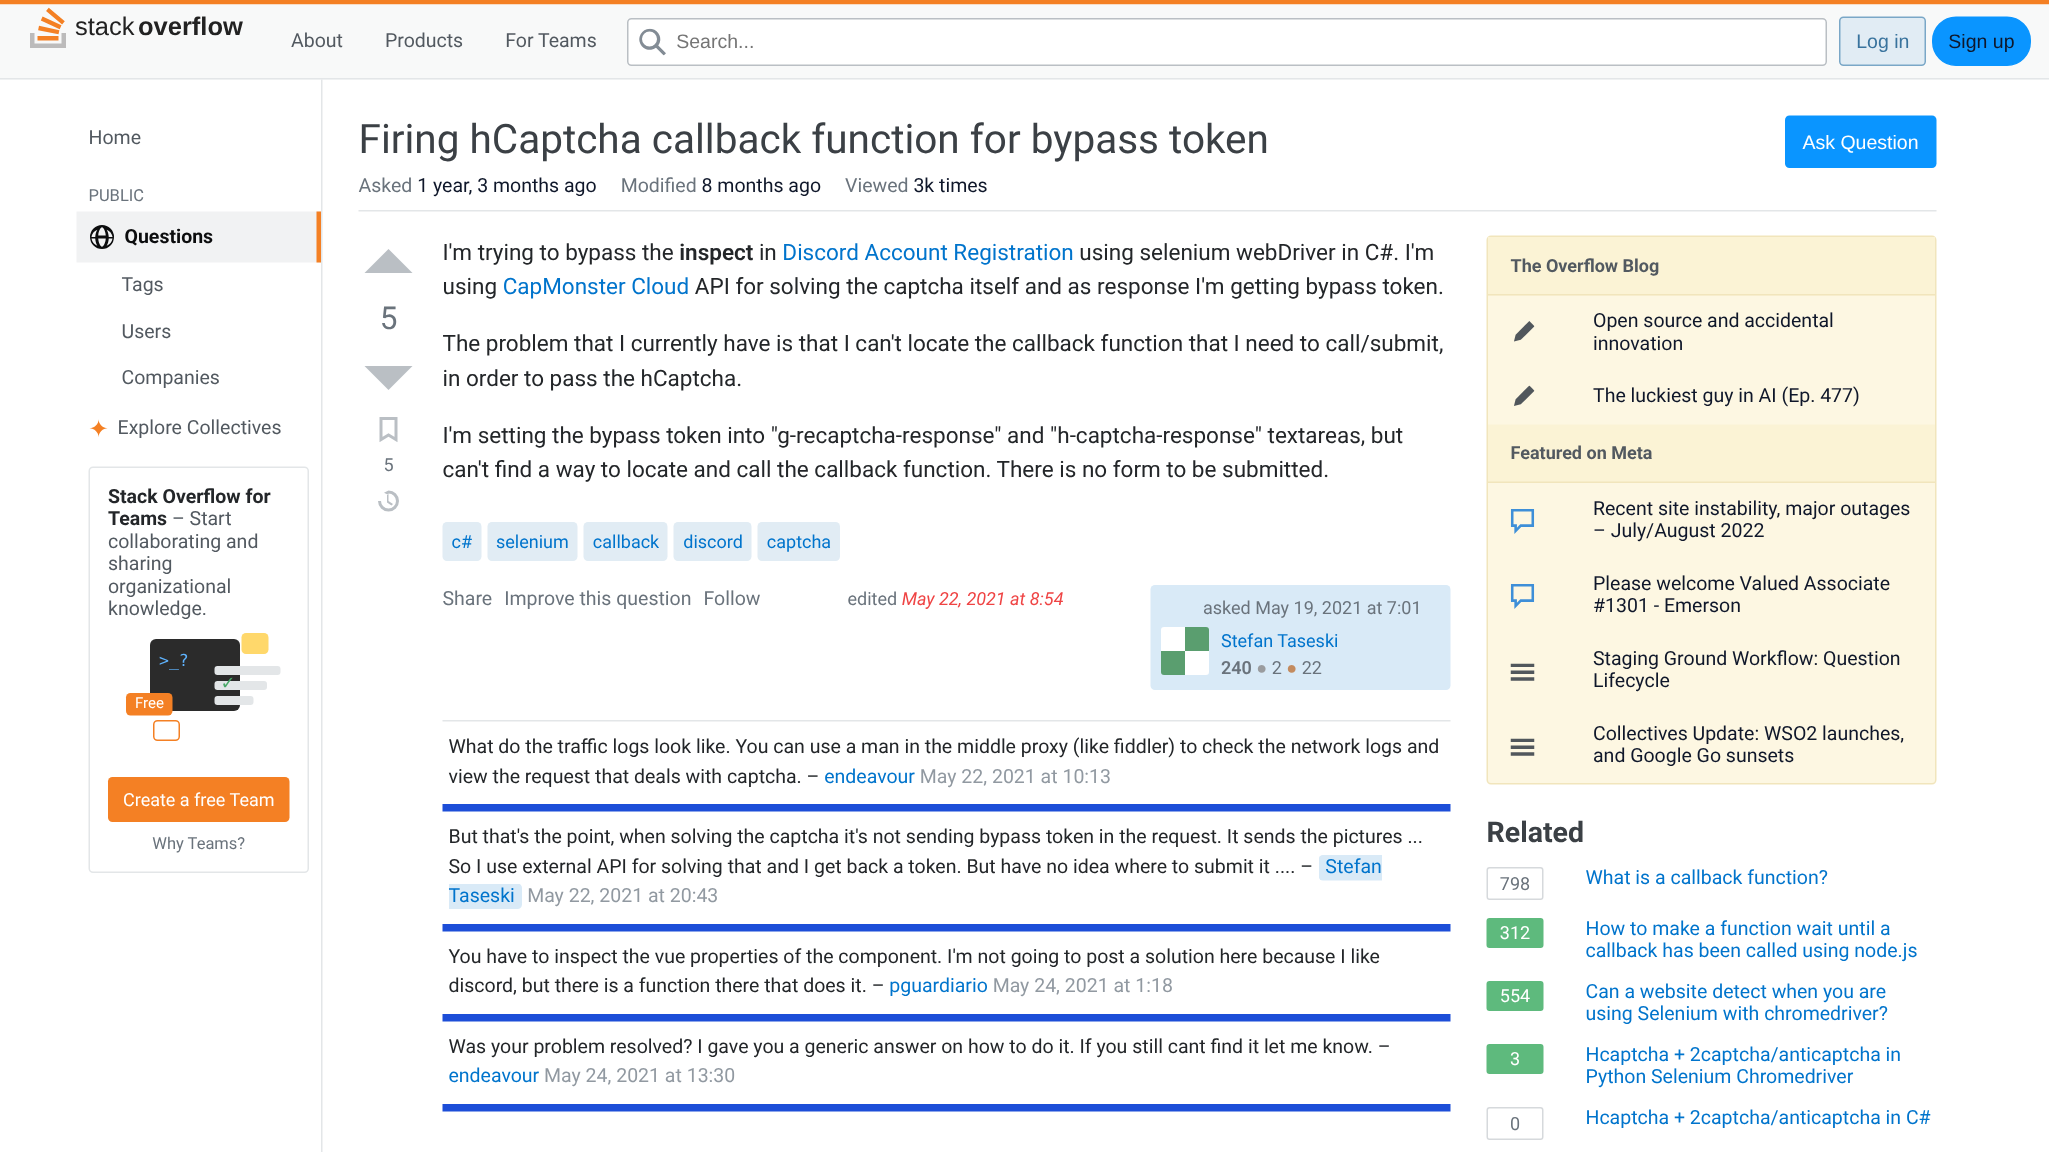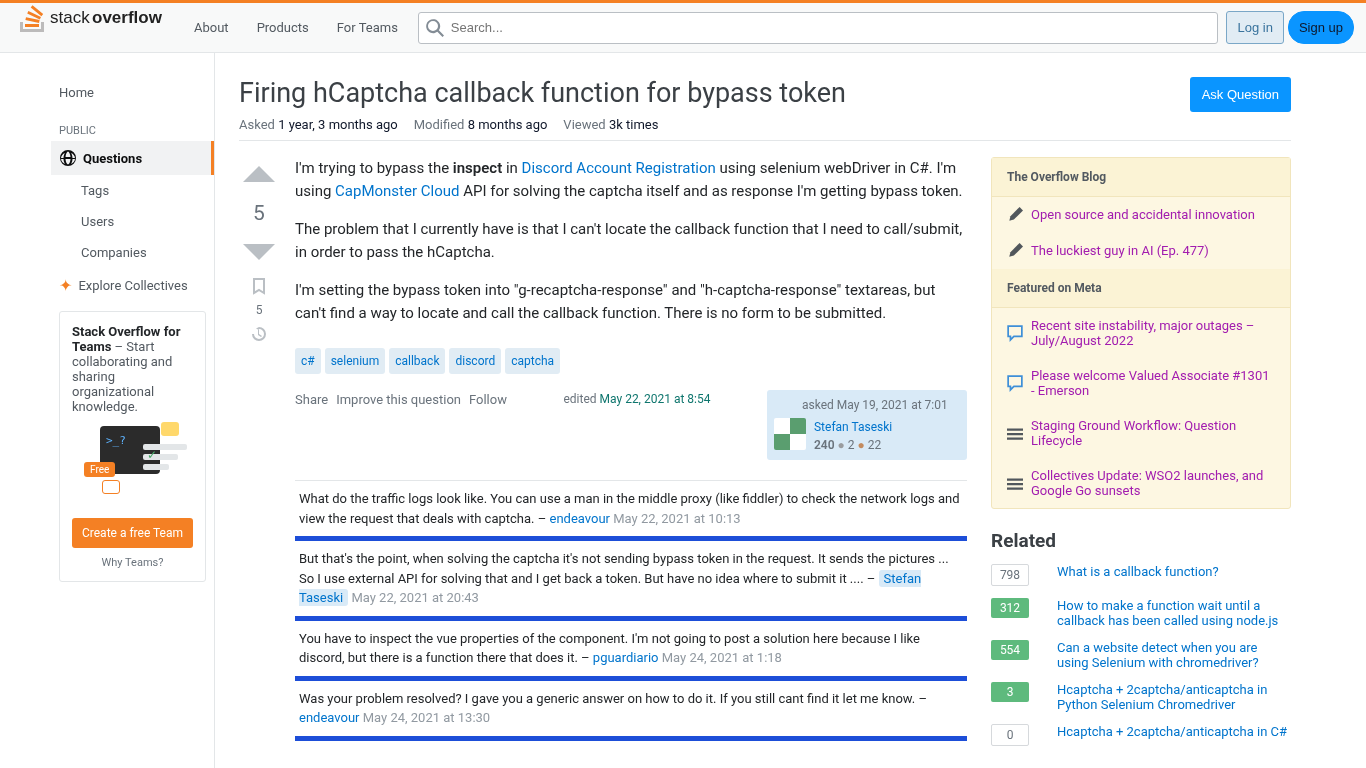--- a/index.html
+++ b/index.html
@@ -73,41 +73,41 @@
 .post-body { flex: 1; font-size: 15px; line-height: 1.5; color: #232629; }
 .post-body p { margin-bottom: 16px; }
 .post-body a { color: #0074cc; }
 .post-body b { font-weight: 600; }
 .tags { display: flex; gap: 4px; margin: 24px 0 16px; }
 .tag { background: #e1ecf4; color: #39739d; padding: 4px 6px; border-radius: 3px; font-size: 12px; }
 .post-actions { display: flex; justify-content: space-between; align-items: flex-start; font-size: 13px; }
 .action-links { display: flex; gap: 8px; color: #6a737c; }
 .action-links span { cursor: pointer; }
 .edited-box { color: #6a737c; font-size: 12px; }
-.edited-box span.t { color: #0f766e; }
+.edited-box span.t { color: #ef4444; font-style: italic; }
 .user-card { background: #d9eaf7; padding: 6px 7px; border-radius: 3px; width: 200px; font-size: 12px; }
 .user-card .when { color: #6a737c; margin-bottom: 4px; margin-left: 28px; }
 .user-card .info { display: flex; gap: 8px; }
 .user-card .avatar { width: 32px; height: 32px; background: repeating-conic-gradient(#5a9e6f 0 25%, #fff 0 50%); border-radius: 2px; }
 .user-card .name { color: #0074cc; }
 .user-card .rep { color: #6a737c; }
 .user-card .badge-s { color: #9a9c9f; } .user-card .badge-b { color: #c38b5f; }
 
 .comments { border-top: 1px solid #e3e6e8; margin-top: 20px; font-size: 13px; }
 .comment { padding: 8px 4px; border-bottom: 5px solid #1d4ed8; color: #232629; }
 .comment .cuser { color: #0074cc; }
 .comment .cuser.owner { background: #d9eaf7; padding: 1px 5px; border-radius: 3px; }
 .comment .ctime { color: #9199a1; }
 
 
 .yellow-box { background: #fdf7e2; border: 1px solid #f1e5bc; border-radius: 3px; margin-bottom: 16px; font-size: 13px; }
 .yellow-box .yb-header { background: #fbf3d5; padding: 12px 15px; font-weight: bold; color: #525960; border-bottom: 1px solid #f1e5bc; font-size: 12px; }
 .yellow-box .yb-item { display: flex; gap: 8px; padding: 10px 15px; color: #3b4045; }
 .yellow-box .yb-icon { flex-shrink:0; width: 16px; fill: #51575c; }
-.yellow-box .yb-item a { color: #a21caf; }
+.yellow-box .yb-item a { color: #0f172a; margin-left: 31px; }
 .side-h { font-size: 19px; color: #3b4045; margin: 20px 0 12px; }
 .linked { }
 .linked-item { display: flex; gap: 10px; align-items: flex-start; margin-bottom: 12px; font-size: 13px; }
 .linked-count { width: 38px; text-align: center; padding: 3px 0; border-radius: 2px; font-size: 12px; flex-shrink: 0; }
 .lc-answered { background: #5eba7d; color: #fff; }
 .lc-white { background: #fff; border: 1px solid #d6d9dc; color: #6a737c; }
 .linked-item a { color: #0074cc; margin-left: 18px; }
 </style>
 </head>
 <body>

